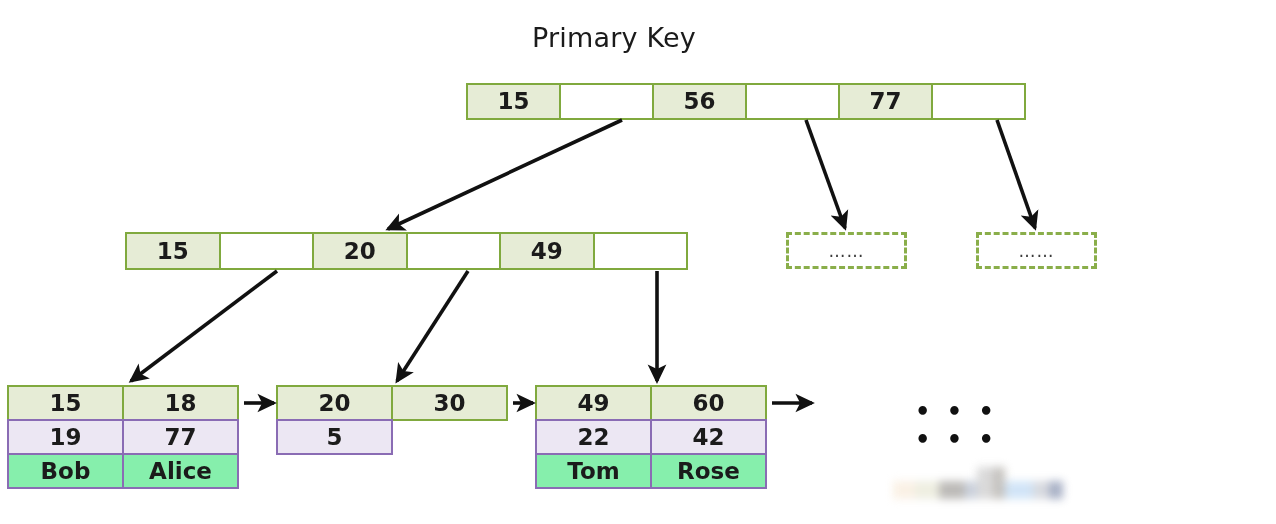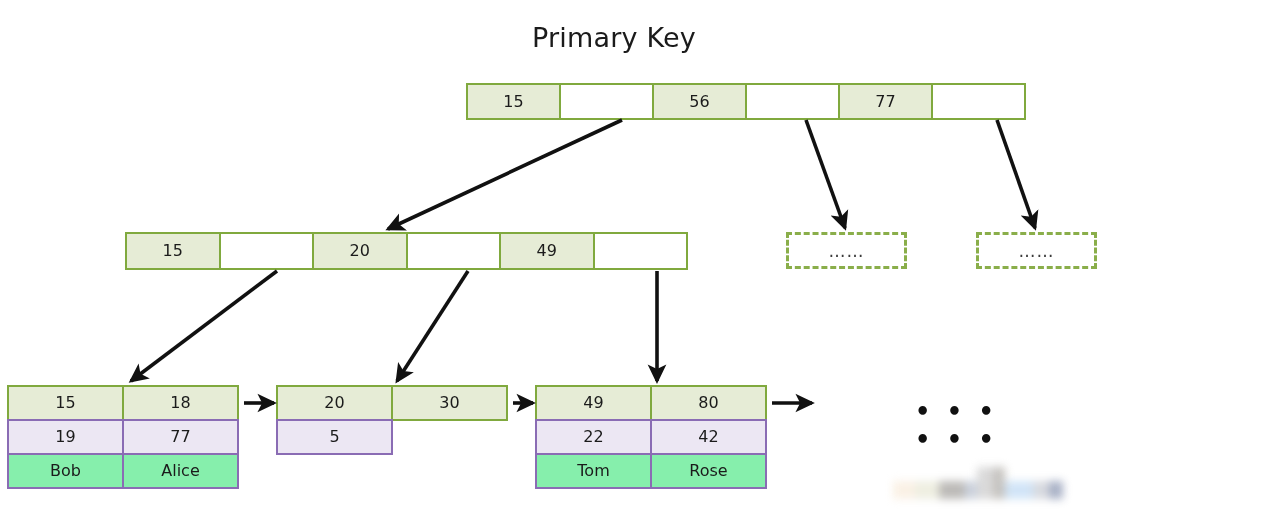--- a/index.html
+++ b/index.html
@@ -45,23 +45,24 @@
   .node {
     position: absolute;
     display: flex;
     box-sizing: border-box;
   }
   .cell {
     box-sizing: border-box;
     display: flex;
     align-items: center;
     justify-content: center;
-    font-size: 16px;
+    font-size: 23px;
     line-height: 1;
     white-space: nowrap;
+    font-weight: bold;
   }
 
   
   .cell.key {
     background: #e6ecd6;
     border: 2px solid #80a93e;
     color: #1b1b1b;
   }
   .cell.ptr {
     background: #ffffff;
@@ -232,21 +233,21 @@
       <div class="cell key">30</div>
     </div>
     <div class="leaf-row">
       <div class="cell val">5</div>
     </div>
   </div>
 
   <div class="leaf" id="leaf-3">
     <div class="leaf-row">
       <div class="cell key">49</div>
-      <div class="cell key">80</div>
+      <div class="cell key">60</div>
     </div>
     <div class="leaf-row">
       <div class="cell val">22</div>
       <div class="cell val">42</div>
     </div>
     <div class="leaf-row">
       <div class="cell name">Tom</div>
       <div class="cell name">Rose</div>
     </div>
   </div>

